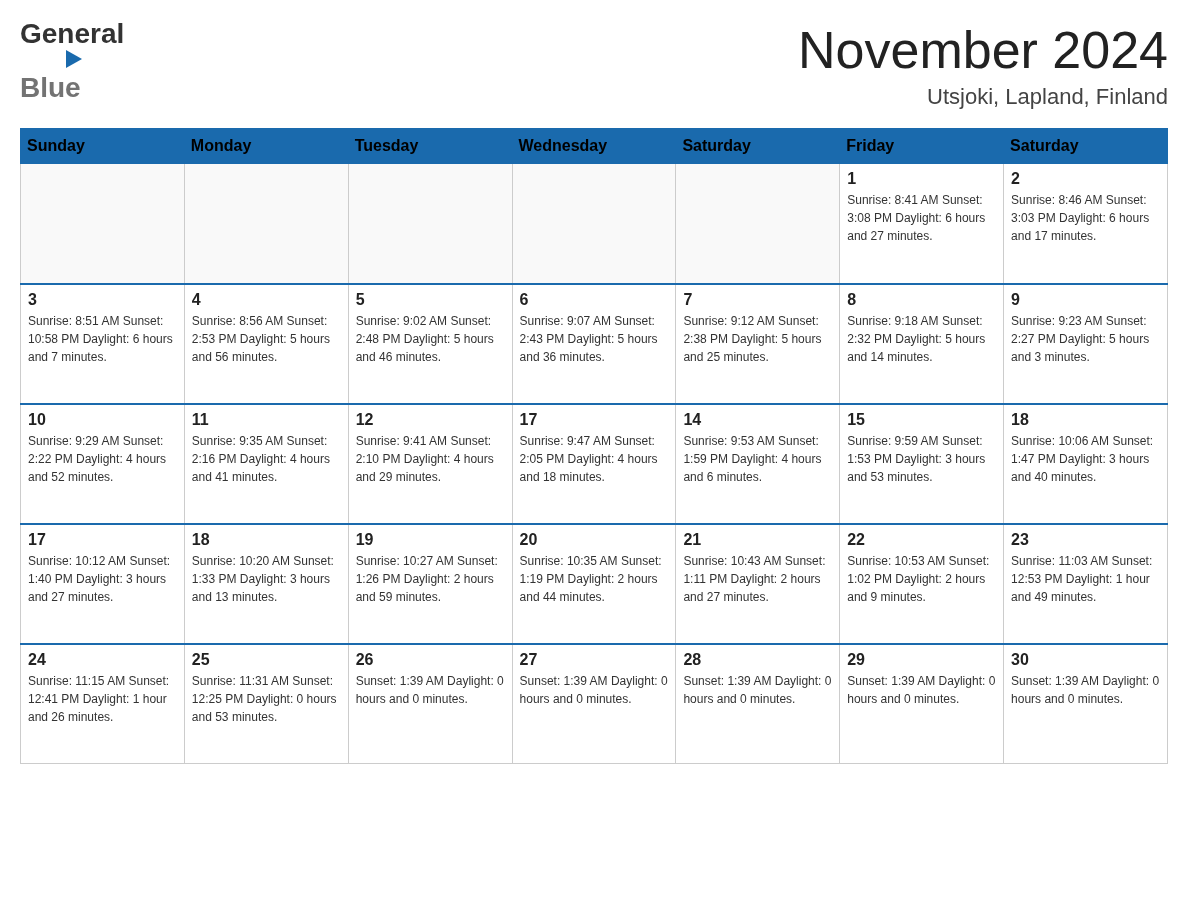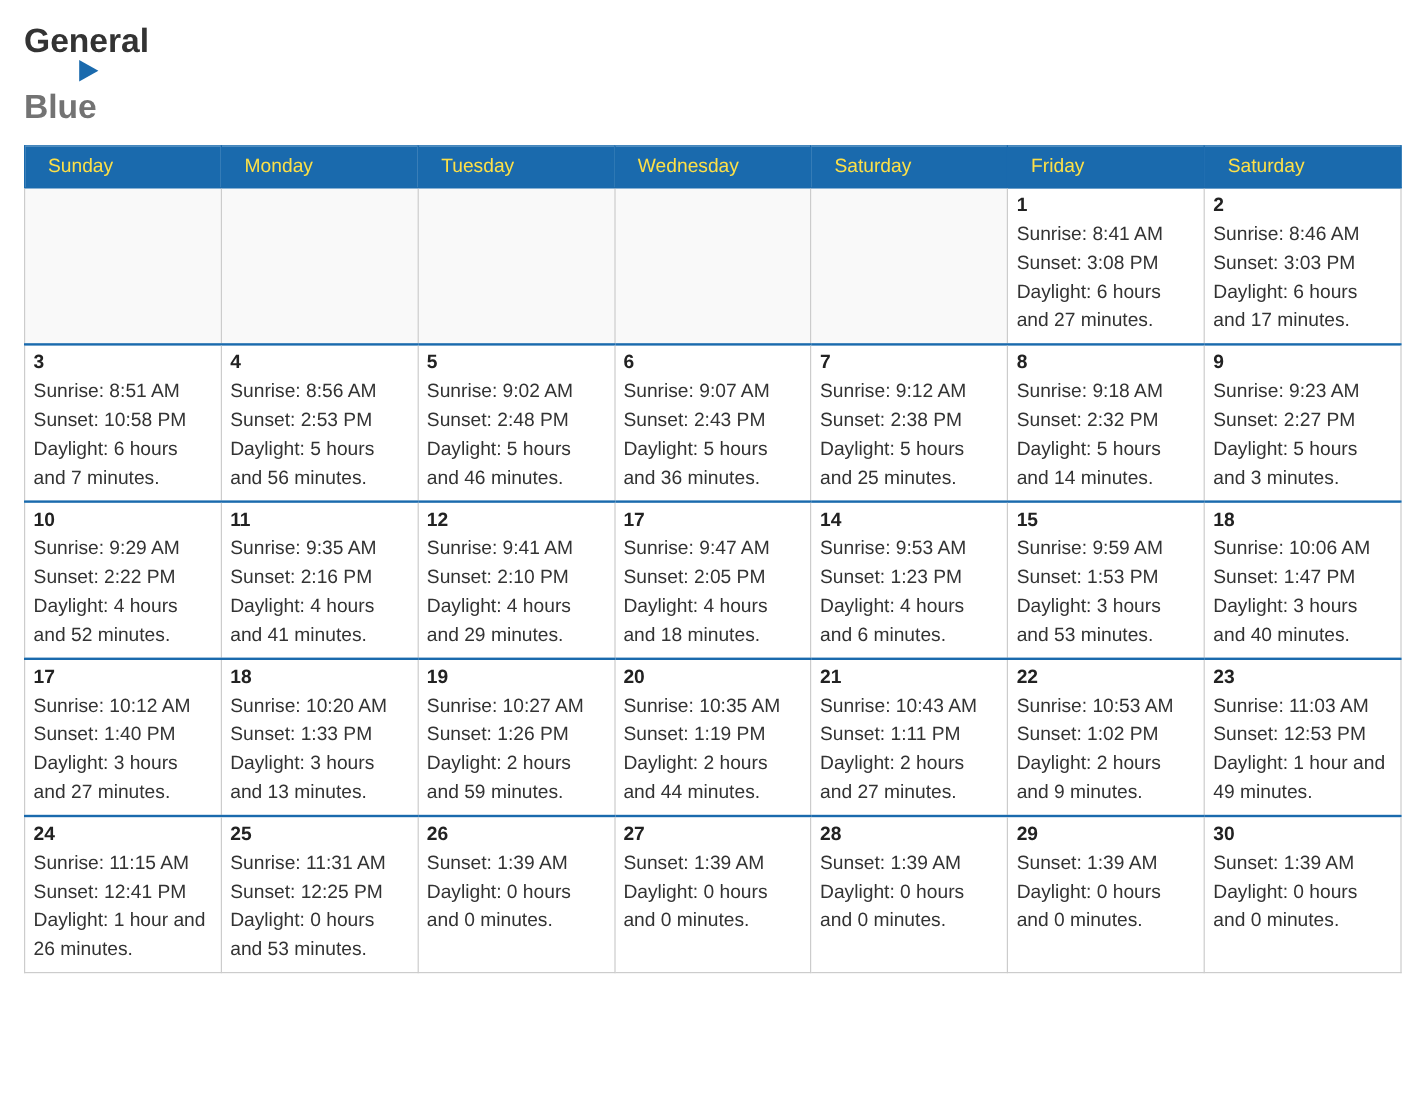--- a/index.html
+++ b/index.html
@@ -51,44 +51,44 @@
       color: #444;
       margin-top: 4px;
     }
     table {
       width: 100%;
       border-collapse: collapse;
       table-layout: fixed;
     }
     th {
       background-color: #1a6aad;
-      color: #fde047;
-      padding: 8px 19px;
+      color: #000000;
+      padding: 8px 6px;
       font-size: 16px;
-      font-weight: normal;
+      font-weight: bold;
       text-align: left;
       border: 1px solid #1a6aad;
     }
     td {
       border: 1px solid #ccc;
       vertical-align: top;
       padding: 6px 7px;
       font-size: 12.5px;
       color: #333;
       height: 120px;
     }
     .day-num {
       font-size: 16px;
       font-weight: bold;
       color: #222;
       display: block;
       margin-bottom: 3px;
     }
     .day-info {
-      font-size: 16px;
+      font-size: 12px;
       color: #333;
       line-height: 1.5;
     }
     tr td {
       border-top: 2px solid #1a6aad;
     }
     tr:first-child td {
       border-top: 1px solid #ccc;
     }
     .empty-cell {
@@ -105,20 +105,24 @@
       <span style="display:inline-block; margin-left:2px; vertical-align:middle;">
         <svg width="22" height="22" viewBox="0 0 22 22">
           <polygon points="4,2 20,11 4,20" fill="#1a6aad"></polygon>
         </svg>
       </span>
     </div>
     <div>
       <span class="logo-blue">Blue</span>
     </div>
   </div>
+  <div class="title-area">
+    <div class="month-title">November 2024</div>
+    <div class="location-title">Utsjoki, Lapland, Finland</div>
+  </div>
 </div>
 
 <table>
   <thead>
     <tr>
       <th>Sunday</th>
       <th>Monday</th>
       <th>Tuesday</th>
       <th>Wednesday</th>
       <th>Saturday</th>
@@ -211,21 +215,21 @@
         </td>
         <td>
           <span class="day-num">17</span>
           <div class="day-info">Sunrise: 9:47 AM
 Sunset: 2:05 PM
 Daylight: 4 hours and 18 minutes.</div>
         </td>
         <td>
           <span class="day-num">14</span>
           <div class="day-info">Sunrise: 9:53 AM
-Sunset: 1:23 PM
+Sunset: 1:59 PM
 Daylight: 4 hours and 6 minutes.</div>
         </td>
         <td>
           <span class="day-num">15</span>
           <div class="day-info">Sunrise: 9:59 AM
 Sunset: 1:53 PM
 Daylight: 3 hours and 53 minutes.</div>
         </td>
         <td>
           <span class="day-num">18</span>

